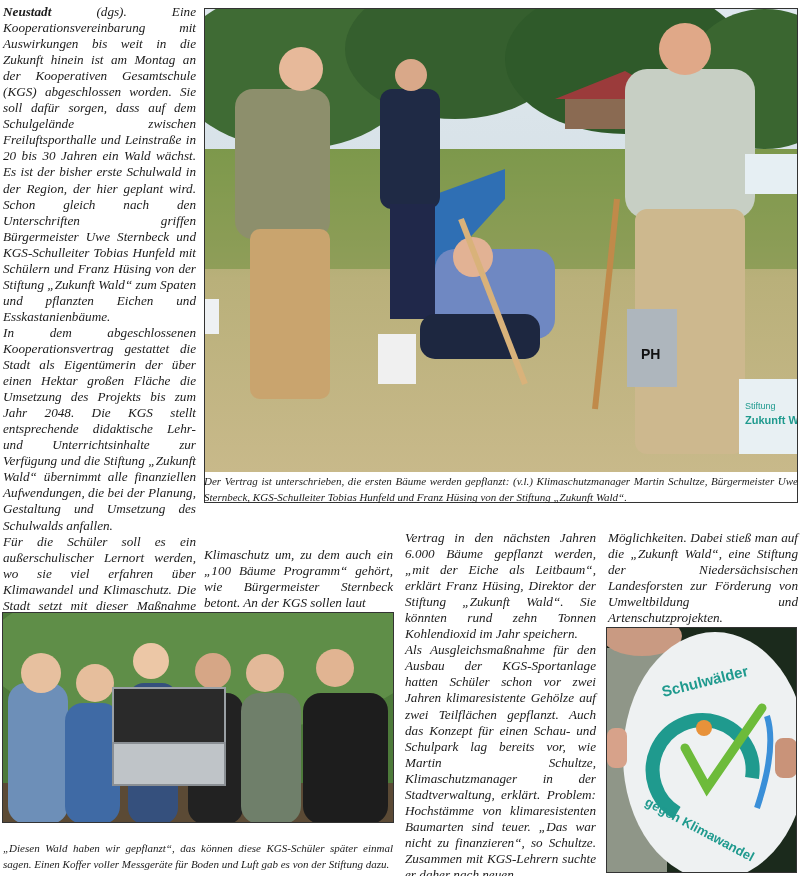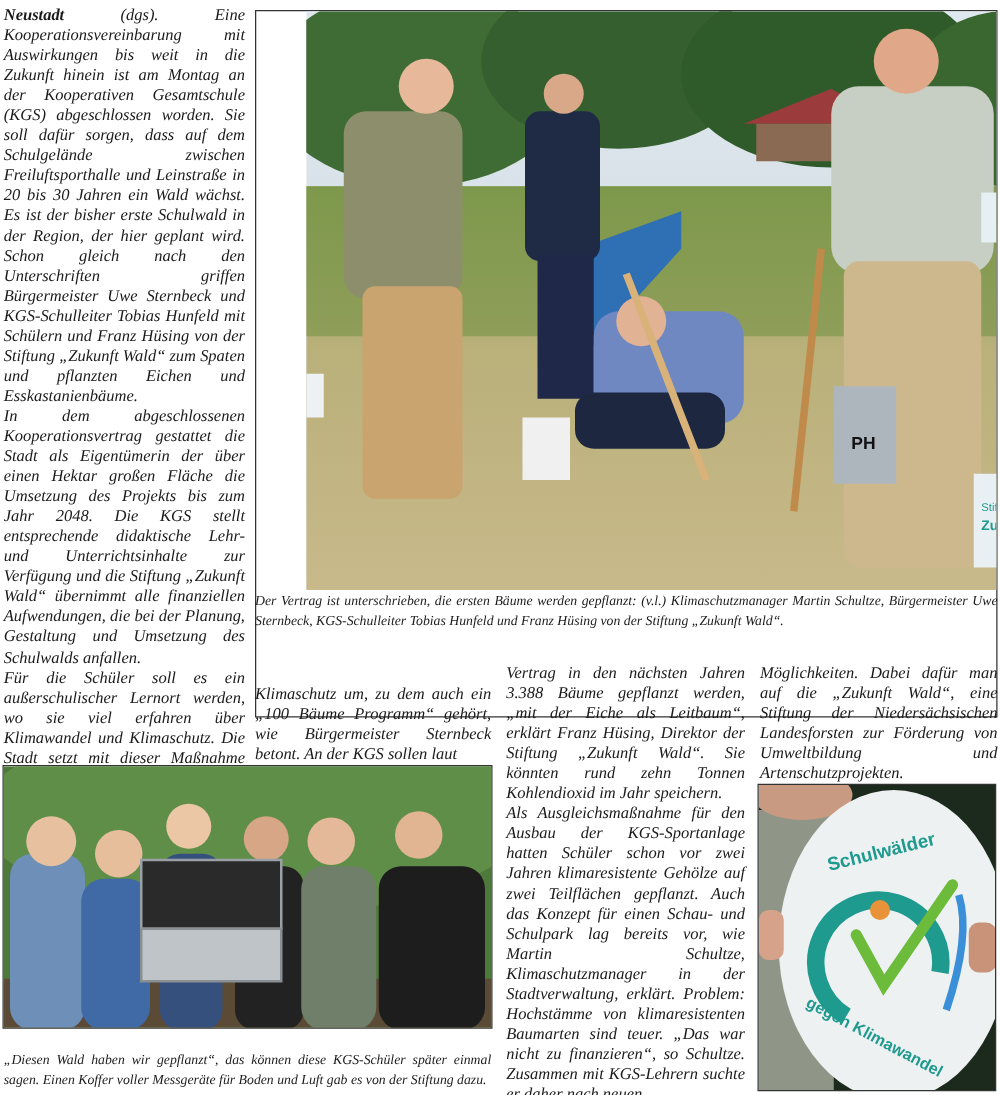--- a/index.html
+++ b/index.html
@@ -17,21 +17,21 @@
 </style>
 </head>
 <body>
 
 <div class="col" style="left:3px; top:4px; width:193px;">
   <p class="lead"><b>Neustadt</b><span> (dgs). Eine Kooperationsvereinbarung mit Auswirkungen bis weit in die Zukunft hinein ist am Montag an der Kooperativen Gesamtschule (KGS) abgeschlossen worden. Sie soll dafür sorgen, dass auf dem Schulgelände zwischen Freiluftsporthalle und Leinstraße in 20 bis 30 Jahren ein Wald wächst. Es ist der bisher erste Schulwald in der Region, der hier geplant wird. Schon gleich nach den Unterschriften griffen Bürgermeister Uwe Sternbeck und KGS-Schulleiter Tobias Hunfeld mit Schülern und Franz Hüsing von der Stiftung „Zukunft Wald“ zum Spaten und pflanzten Eichen und Esskastanienbäume.</span></p>
   <p>In dem abgeschlossenen Kooperationsvertrag gestattet die Stadt als Eigentümerin der über einen Hektar großen Fläche die Umsetzung des Projekts bis zum Jahr 2048. Die KGS stellt entsprechende didaktische Lehr- und Unterrichtsinhalte zur Verfügung und die Stiftung „Zukunft Wald“ übernimmt alle finanziellen Aufwendungen, die bei der Planung, Gestaltung und Umsetzung des Schulwalds anfallen.</p>
   <p>Für die Schüler soll es ein außerschulischer Lernort werden, wo sie viel erfahren über Klimawandel und Klimaschutz. Die Stadt setzt mit dieser Maßnahme zugleich ihr Aktionsprogramm</p>
 </div>
 
-<div class="photo" style="left:204px; top:8px; width:594px; height:566px;padding-left:40px;">
+<div class="photo" style="left:204px; top:8px; width:594px; height:495px;">
   <svg width="594" height="463" viewBox="0 0 594 463">
     <defs>
       <linearGradient id="sky" x1="0" y1="0" x2="0" y2="1">
         <stop offset="0" stop-color="#dfe8ee"></stop>
           <stop offset="1" stop-color="#c9d6dc"></stop>
       </linearGradient>
       <linearGradient id="grass" x1="0" y1="0" x2="0" y2="1">
         <stop offset="0" stop-color="#8ea35a"></stop>
           <stop offset="0.4" stop-color="#b9b07a"></stop>
           <stop offset="1" stop-color="#c8b98a"></stop>
@@ -85,26 +85,26 @@
 
 <div class="caption" style="left:204px; top:474px; width:594px;">
   <span>Der Vertrag ist unterschrieben, die ersten Bäume werden gepflanzt: (v.l.) Klimaschutzmanager Martin Schultze, Bürgermeister Uwe Sternbeck, KGS-Schulleiter Tobias Hunfeld und Franz Hüsing von der Stiftung „Zukunft Wald“.</span>
 </div>
 
 <div class="col" style="left:204px; top:547px; width:189px;">
   <p>Klimaschutz um, zu dem auch ein „100 Bäume Programm“ gehört, wie Bürgermeister Sternbeck betont. An der KGS sollen laut</p>
 </div>
 
 <div class="col" style="left:405px; top:530px; width:191px;">
-  <p>Vertrag in den nächsten Jahren 3.388 Bäume gepflanzt werden, „mit der Eiche als Leitbaum“, erklärt Franz Hüsing, Direktor der Stiftung „Zukunft Wald“. Sie könnten rund zehn Tonnen Kohlendioxid im Jahr speichern.</p>
+  <p>Vertrag in den nächsten Jahren 6.000 Bäume gepflanzt werden, „mit der Eiche als Leitbaum“, erklärt Franz Hüsing, Direktor der Stiftung „Zukunft Wald“. Sie könnten rund zehn Tonnen Kohlendioxid im Jahr speichern.</p>
   <p>Als Ausgleichsmaßnahme für den Ausbau der KGS-Sportanlage hatten Schüler schon vor zwei Jahren klimaresistente Gehölze auf zwei Teilflächen gepflanzt. Auch das Konzept für einen Schau- und Schulpark lag bereits vor, wie Martin Schultze, Klimaschutzmanager in der Stadtverwaltung, erklärt. Problem: Hochstämme von klimaresistenten Baumarten sind teuer. „Das war nicht zu finanzieren“, so Schultze. Zusammen mit KGS-Lehrern suchte er daher nach neuen</p>
 </div>
 
 <div class="col" style="left:608px; top:530px; width:190px;">
-  <p>Möglichkeiten. Dabei dafür man auf die „Zukunft Wald“, eine Stiftung der Niedersächsischen Landesforsten zur Förderung von Umweltbildung und Artenschutzprojekten.</p>
+  <p>Möglichkeiten. Dabei stieß man auf die „Zukunft Wald“, eine Stiftung der Niedersächsischen Landesforsten zur Förderung von Umweltbildung und Artenschutzprojekten.</p>
 </div>
 
 <div class="photo" style="left:2px; top:612px; width:392px; height:211px;">
   <svg width="392" height="211" viewBox="0 0 392 211">
     <rect width="392" height="211" fill="#4d7a3a"></rect>
     <ellipse cx="200" cy="40" rx="220" ry="80" fill="#5f8e48"></ellipse>
     <rect x="0" y="170" width="392" height="41" fill="#5b4a35"></rect>
 
     <rect x="5" y="70" width="60" height="141" rx="18" fill="#6d8fb8"></rect>
       <circle cx="38" cy="60" r="20" fill="#e7c09f"></circle>

